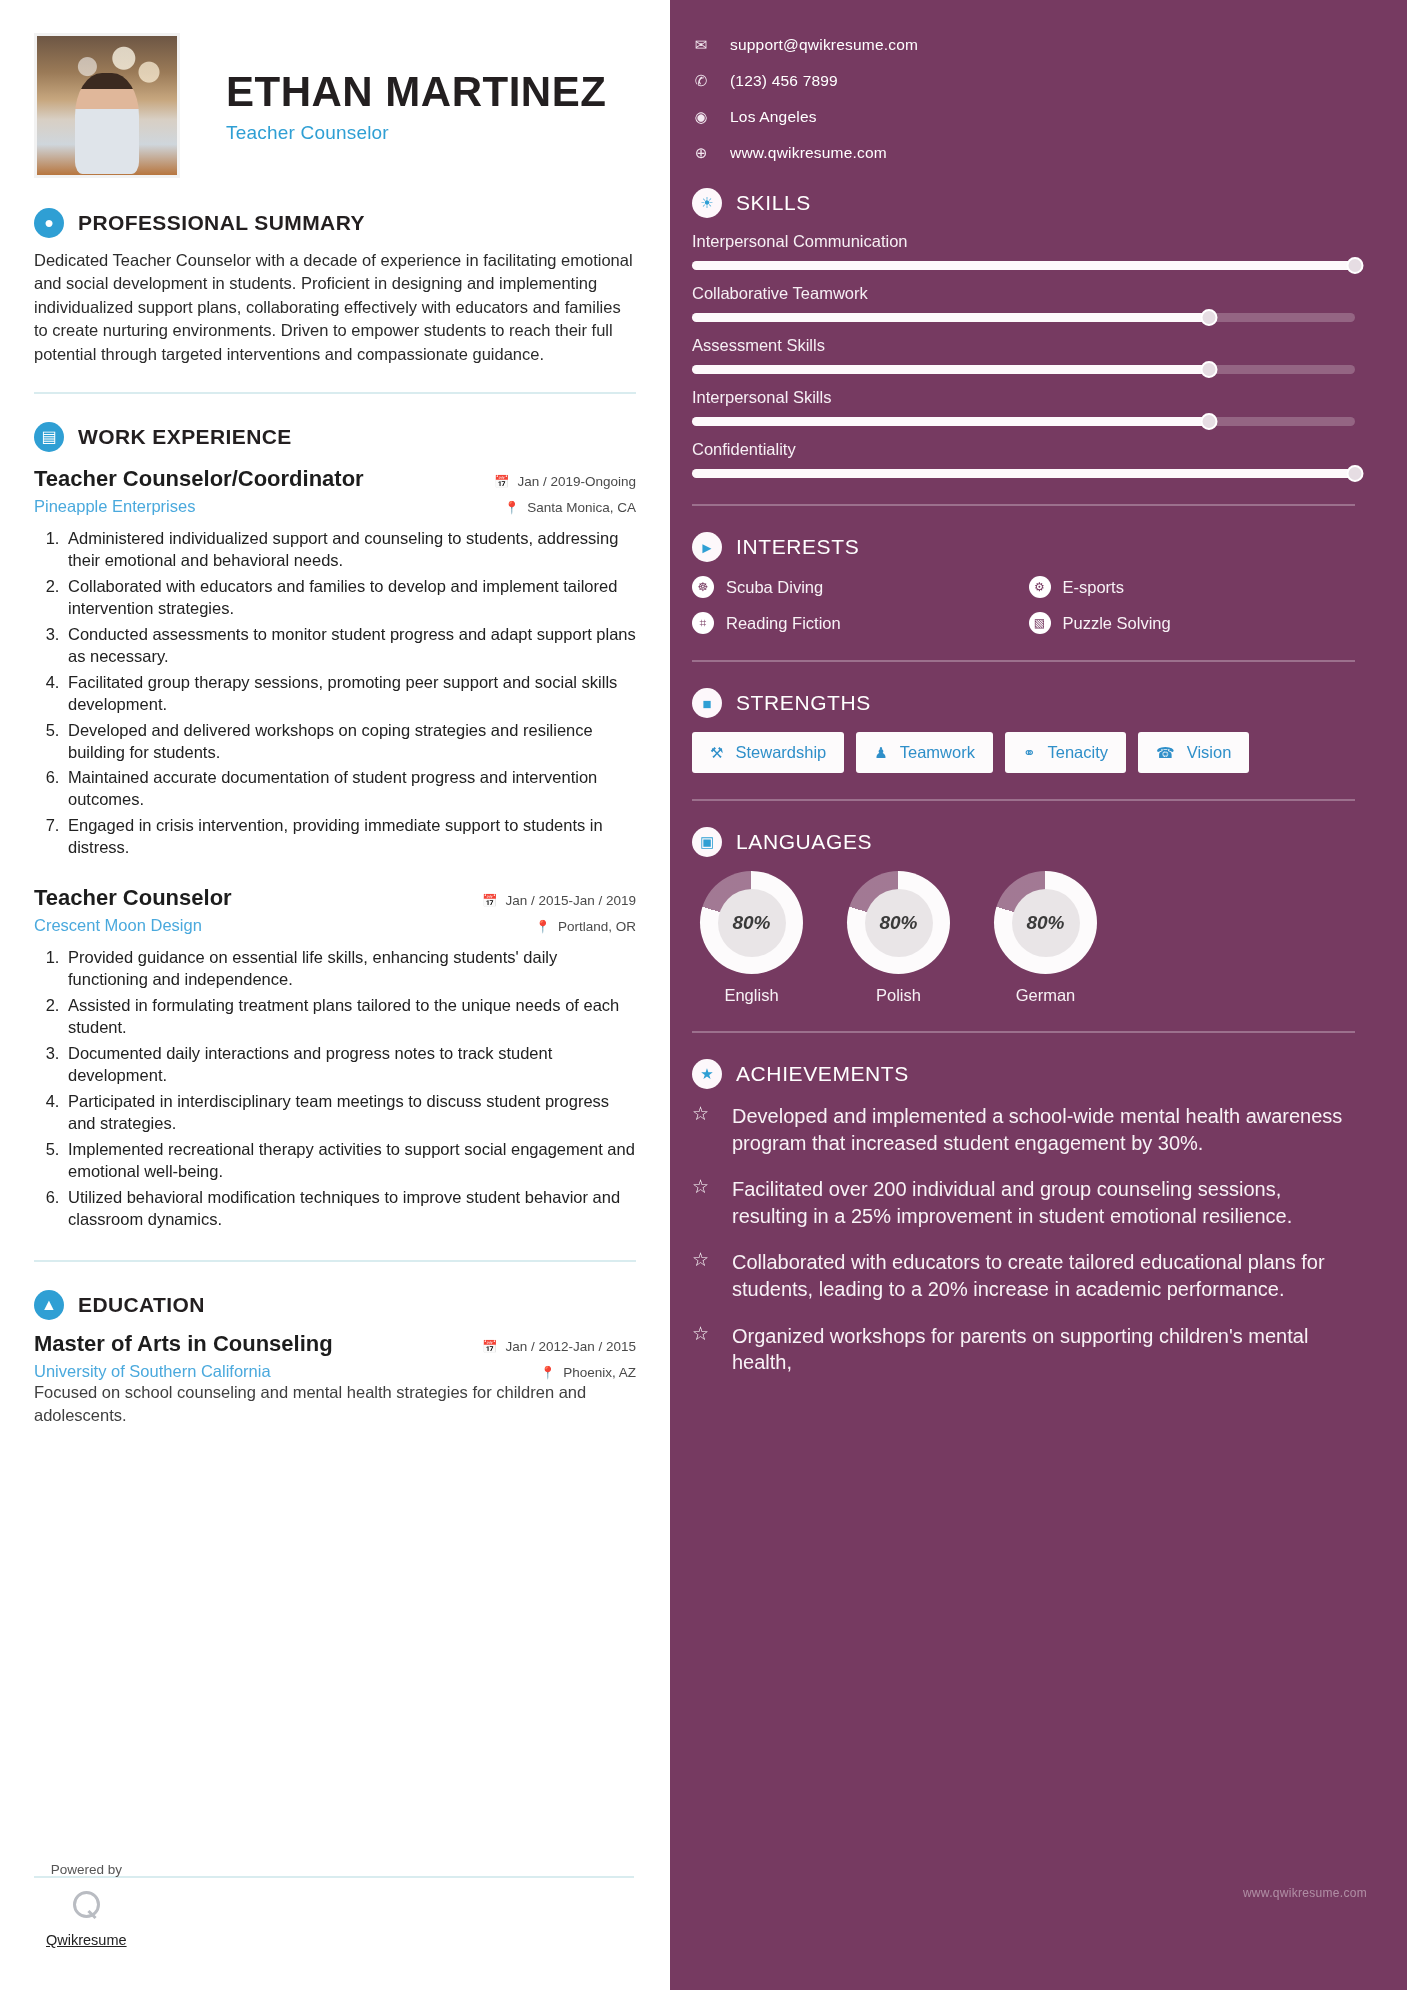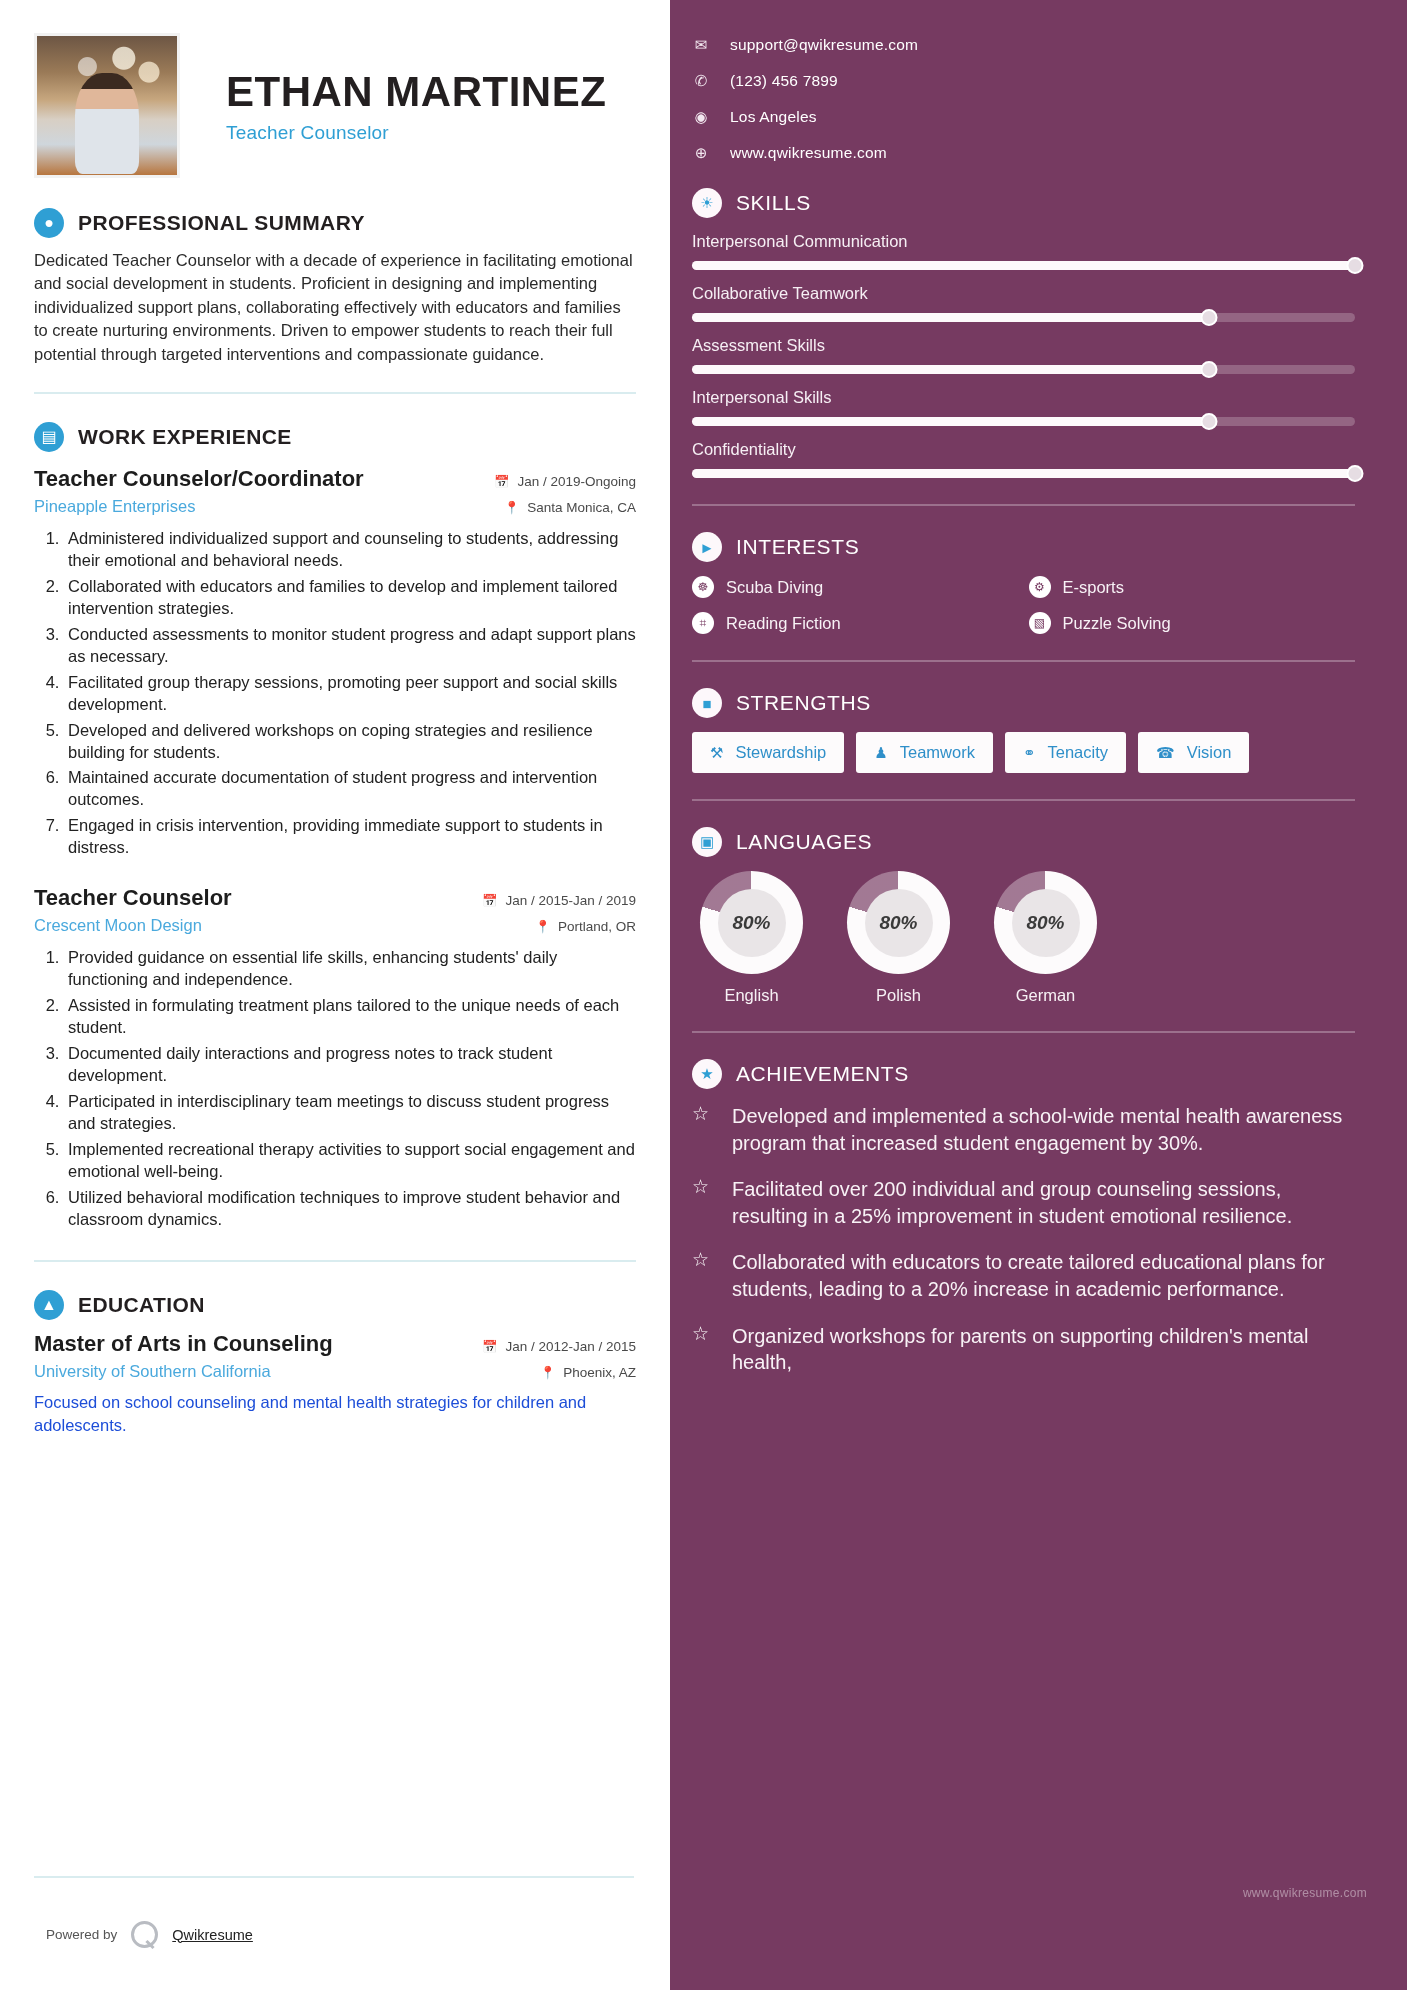--- a/index.html
+++ b/index.html
@@ -59,23 +59,23 @@
   .job-top { display: flex; justify-content: space-between; align-items: baseline; }
   .job-title { font-size: 22px; font-weight: 700; color: #1d1d1d; }
   .job-meta { font-size: 13.5px; color: #4a4a4a; white-space: nowrap; display:flex; align-items:center; gap:7px;}
   .job-sub { display: flex; justify-content: space-between; align-items: baseline; margin-top: 5px; }
   .company { font-size: 16.5px; color: #4aa9dd; }
   .meta-ico { font-size: 12.5px; color:#4a4a4a; }
 
   ol.bullets { margin: 12px 0 0 30px; }
   ol.bullets li { font-size: 16.5px; line-height: 1.33; color: #222; margin-bottom: 4px; padding-left: 4px;}
 
-  .edu-desc { font-size: 16.5px; line-height: 1.35; color: #1d4ed8; margin-top: 10px; }
-
-  .footer { position: absolute; left: 46px; bottom: 42px; display:flex; align-items:center; gap:14px; }
+  .edu-desc { font-size: 16.5px; line-height: 1.35; color: #404040; }
+
+  .footer { position: absolute; left: 46px; bottom: 42px; display:flex; align-items:center; gap:14px;flex-direction:column; }
   .footer .pb { font-size: 13.5px; color: #555; }
   .q-logo {
     width: 27px; height: 27px; border-radius: 50%;
     border: 3px solid #b9bcc2; position: relative;
   }
   .q-logo::after{ content:""; position:absolute; right:0px; bottom:-1px; width:10px; height:3px; background:#b9bcc2; transform: rotate(45deg);}
   .q-name { font-size: 14.5px; color: #222; text-decoration: underline; }
 
   
   .right {

